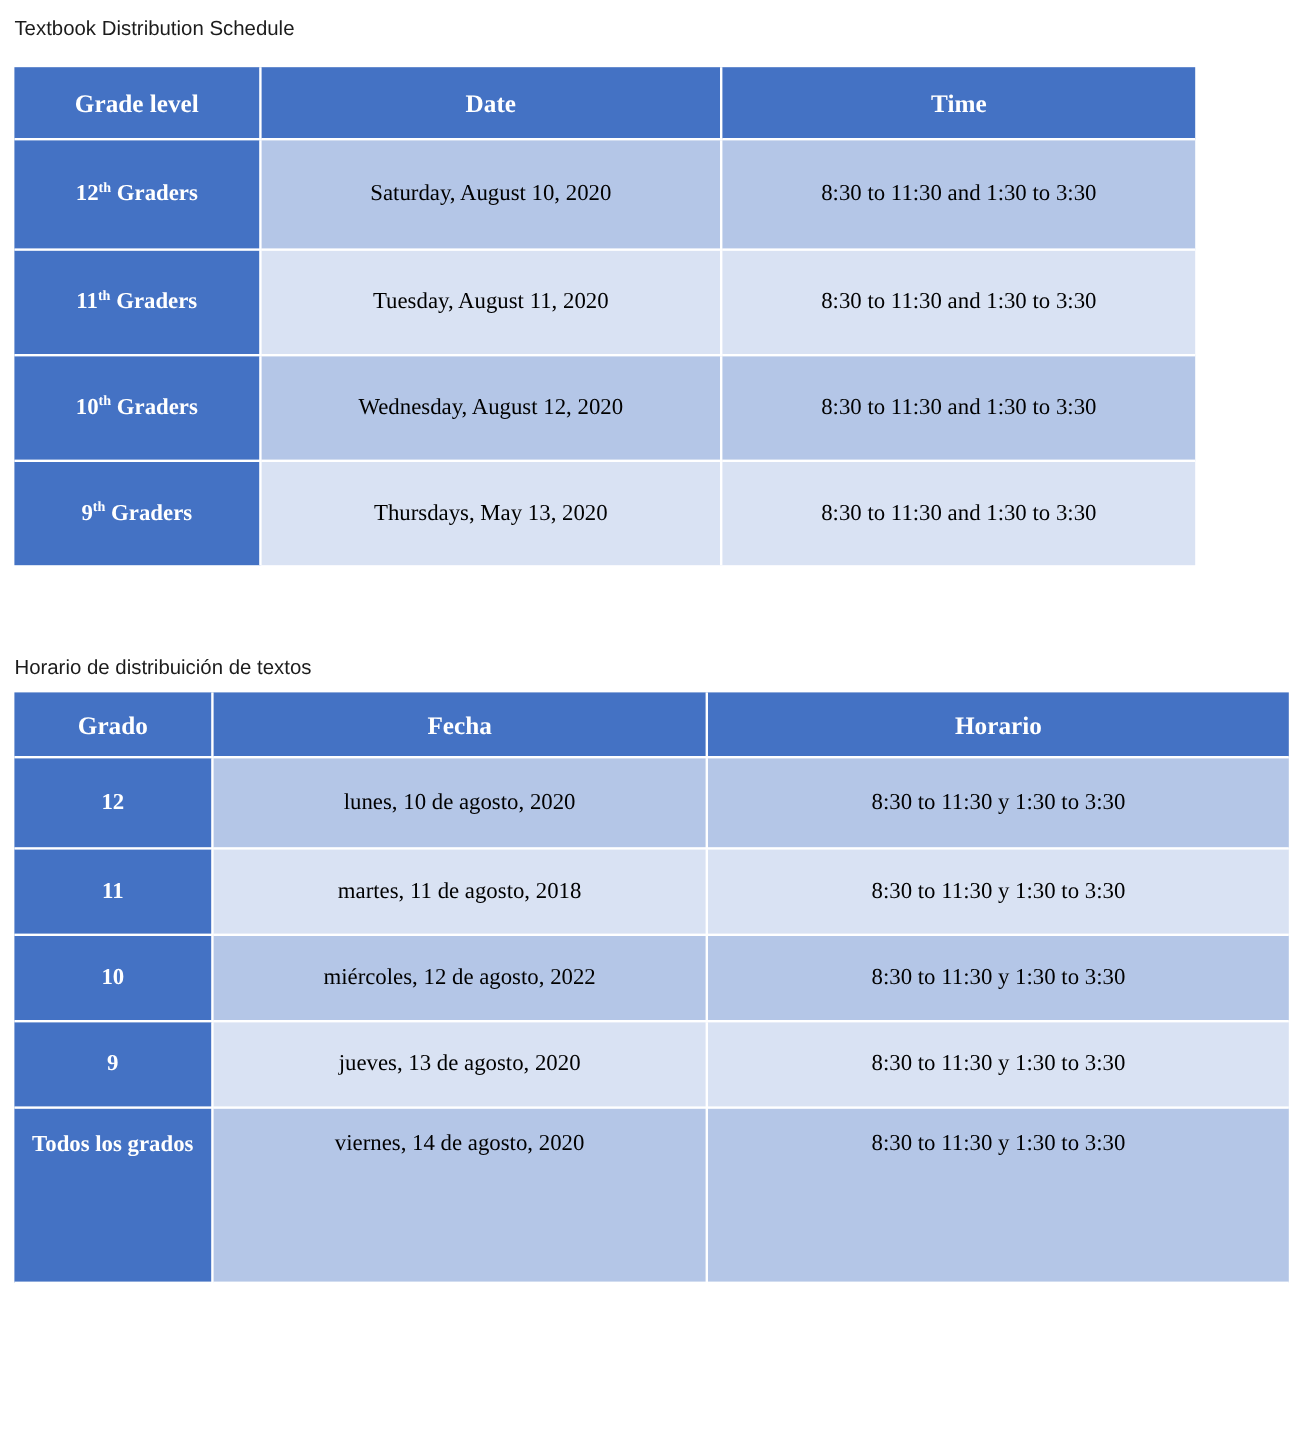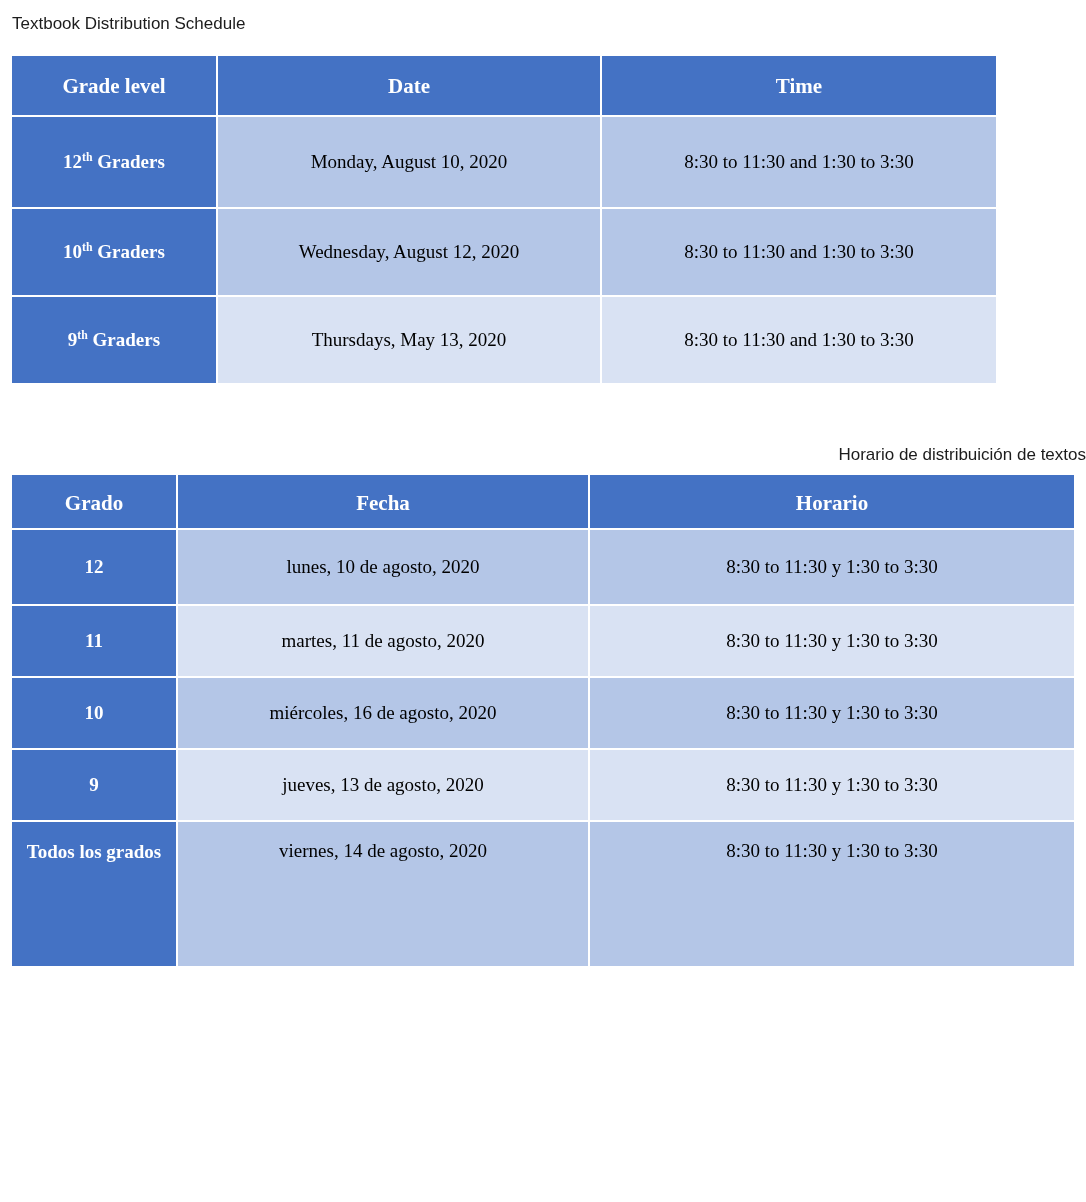--- a/index.html
+++ b/index.html
@@ -18,23 +18,22 @@
     box-sizing: border-box;
     width: 1086px;
   }
   .caption {
     font-family: "Liberation Sans", sans-serif;
     font-size: 17px;
     color: #1c1c1c;
     margin: 0 0 22px 12px;
   }
   .caption.second {
-    margin-top: 2px;
+    margin-top: 16px;
     margin-bottom: 10px;
-    text-align: right;
   }
   table {
     border-collapse: collapse;
     border-spacing: 0;
     table-layout: fixed;
     border-radius: 32px;
   }
   
   .tbl-en {
     width: 984px;
@@ -173,21 +172,26 @@
     <thead>
       <tr>
         <th>Grade level</th>
         <th>Date</th>
         <th>Time</th>
       </tr>
     </thead>
     <tbody>
       <tr class="shade-dark row-en-1">
         <td class="gradecell"><span>12</span><sup>th</sup><span> Graders</span></td>
-        <td class="datacell">Monday, August 10, 2020</td>
+        <td class="datacell">Saturday, August 10, 2020</td>
+        <td class="datacell">8:30 to 11:30 and 1:30 to 3:30</td>
+      </tr>
+      <tr class="shade-light row-en-2">
+        <td class="gradecell"><span>11</span><sup>th</sup><span> Graders</span></td>
+        <td class="datacell">Tuesday, August 11, 2020</td>
         <td class="datacell">8:30 to 11:30 and 1:30 to 3:30</td>
       </tr>
       <tr class="shade-dark row-en-3">
         <td class="gradecell"><span>10</span><sup>th</sup><span> Graders</span></td>
         <td class="datacell">Wednesday, August 12, 2020</td>
         <td class="datacell">8:30 to 11:30 and 1:30 to 3:30</td>
       </tr>
       <tr class="shade-light row-en-4">
         <td class="gradecell"><span>9</span><sup>th</sup><span> Graders</span></td>
         <td class="datacell">Thursdays, May 13, 2020</td>
@@ -214,26 +218,26 @@
       </tr>
     </thead>
     <tbody>
       <tr class="shade-dark row-es-1">
         <td class="gradecell">12</td>
         <td class="datacell">lunes, 10 de agosto, 2020</td>
         <td class="datacell">8:30 to 11:30 y 1:30 to 3:30</td>
       </tr>
       <tr class="shade-light row-es-2">
         <td class="gradecell">11</td>
-        <td class="datacell">martes, 11 de agosto, 2020</td>
+        <td class="datacell">martes, 11 de agosto, 2018</td>
         <td class="datacell">8:30 to 11:30 y 1:30 to 3:30</td>
       </tr>
       <tr class="shade-dark row-es-3">
         <td class="gradecell">10</td>
-        <td class="datacell">miércoles, 16 de agosto, 2020</td>
+        <td class="datacell">miércoles, 12 de agosto, 2022</td>
         <td class="datacell">8:30 to 11:30 y 1:30 to 3:30</td>
       </tr>
       <tr class="shade-light row-es-4">
         <td class="gradecell">9</td>
         <td class="datacell">jueves, 13 de agosto, 2020</td>
         <td class="datacell">8:30 to 11:30 y 1:30 to 3:30</td>
       </tr>
       <tr class="shade-dark row-es-5">
         <td class="gradecell">Todos los grados</td>
         <td class="datacell">viernes, 14 de agosto, 2020</td>

